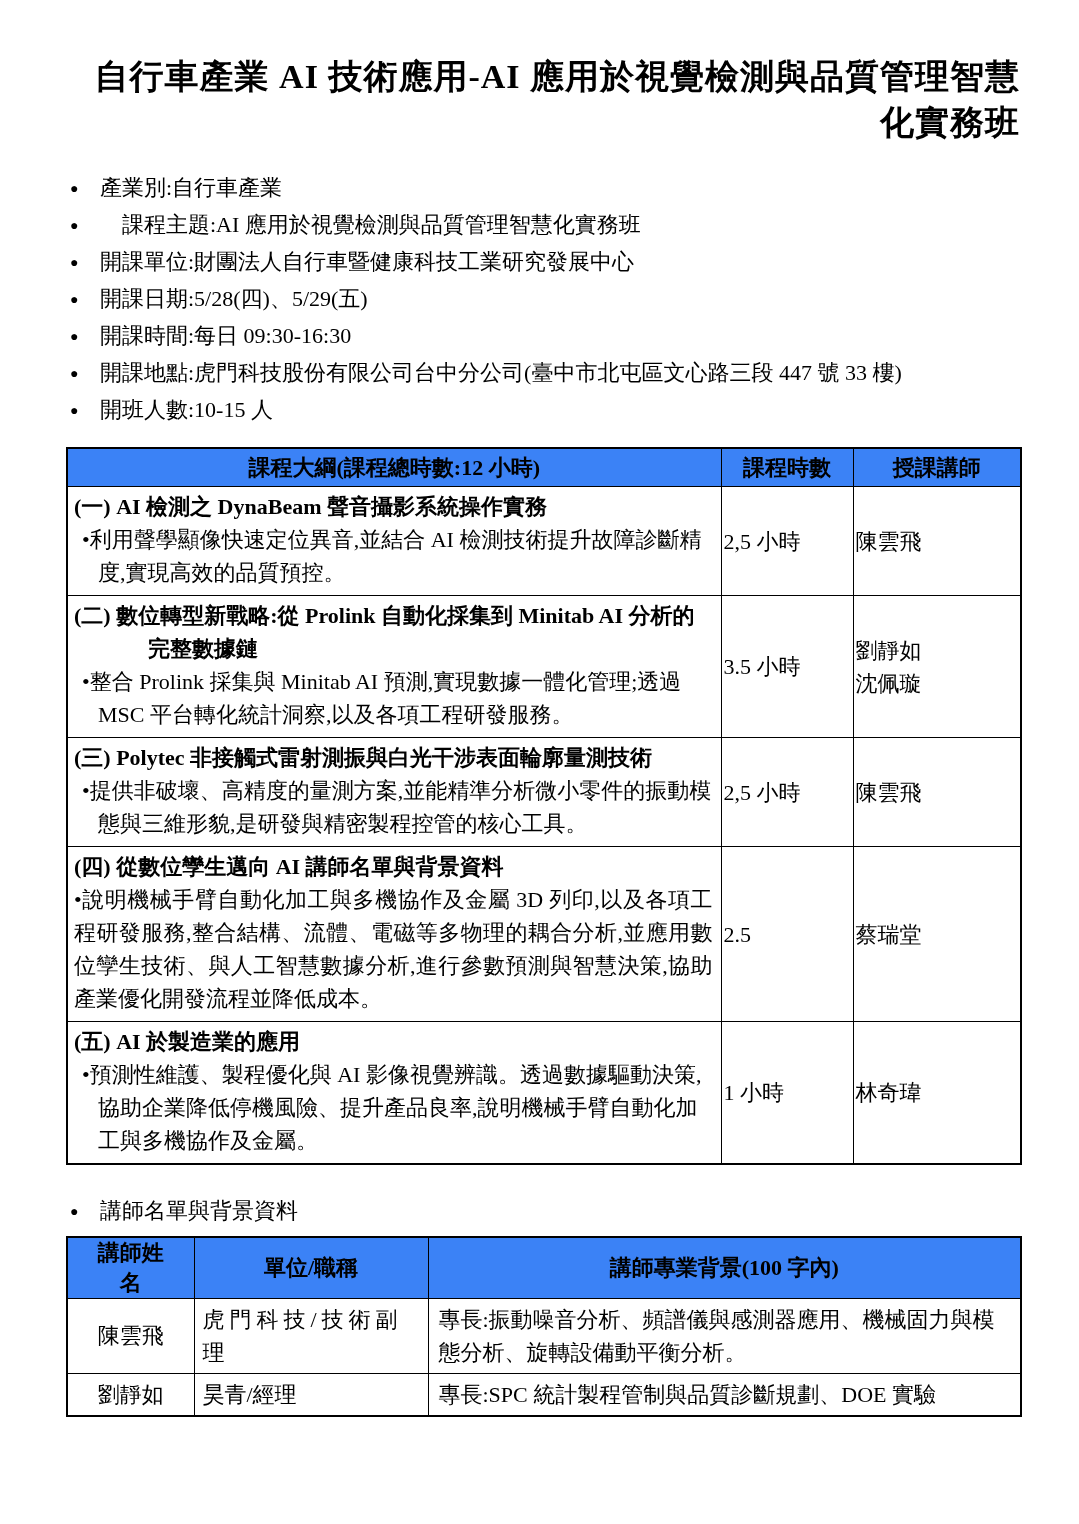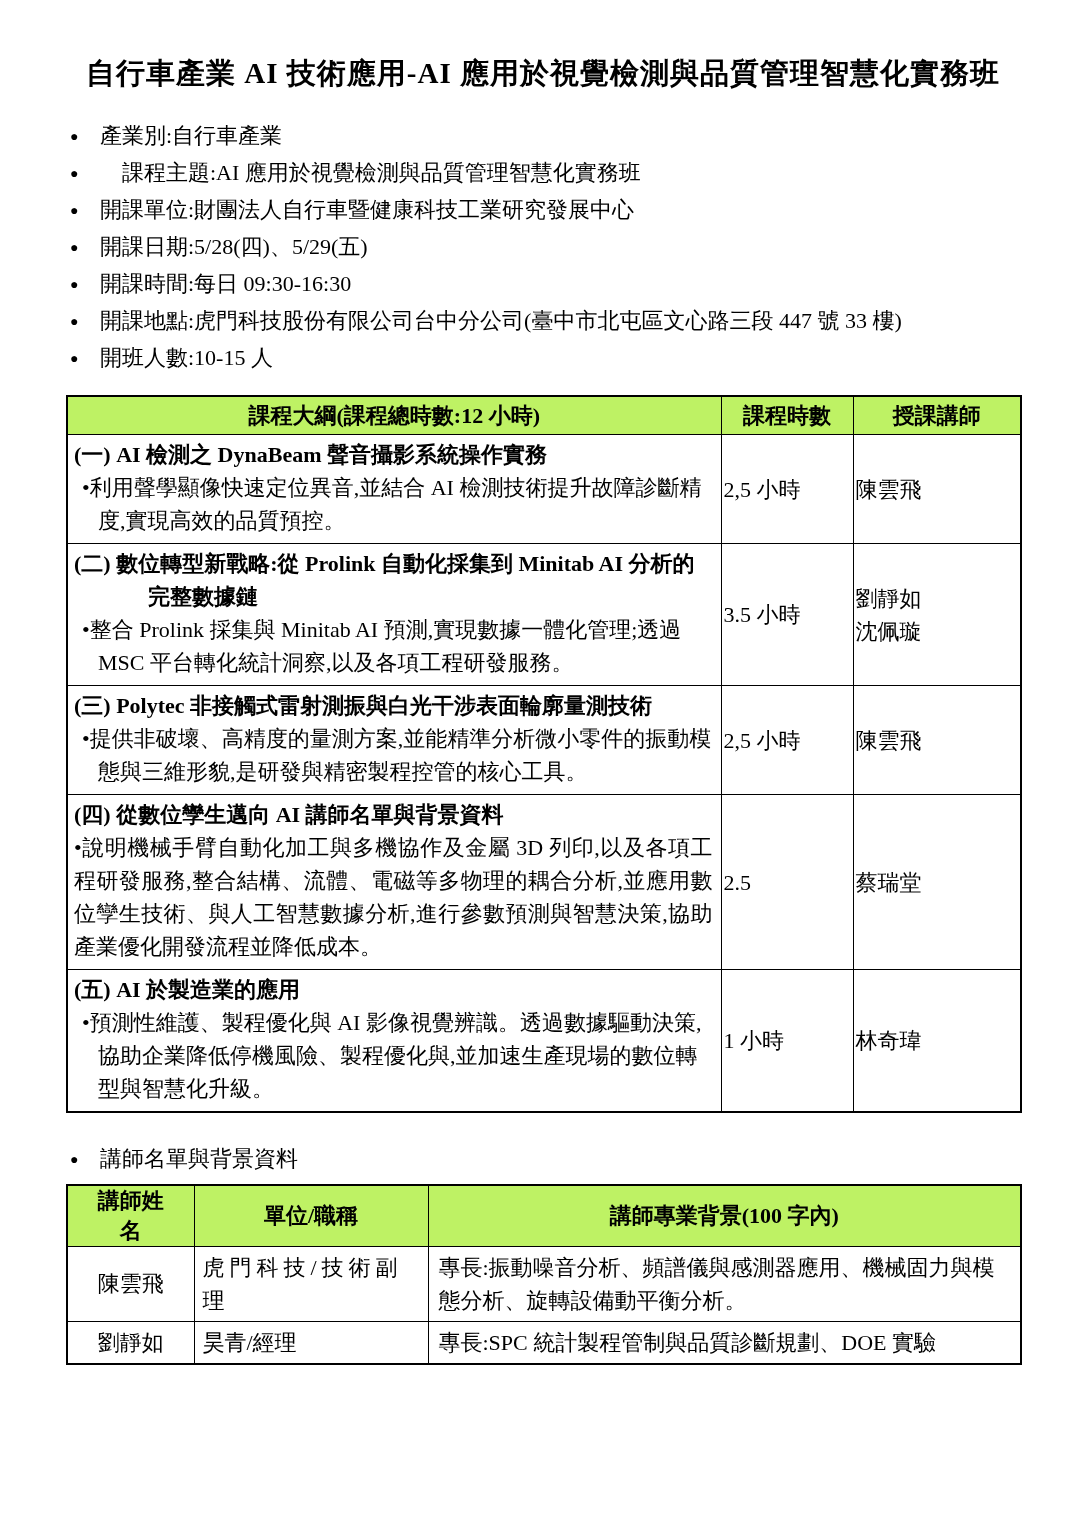--- a/index.html
+++ b/index.html
@@ -14,23 +14,23 @@
     font-family: "Liberation Serif", "DejaVu Serif", serif;
     overflow: hidden;
   }
   .page {
     box-sizing: border-box;
     width: 1079px;
     height: 1524px;
     padding: 40px 59px 0 66px;
   }
   .doc-title {
-    font-size: 29px;
+    font-size: 34px;
     font-weight: bold;
-    text-align: center;
+    text-align: right;
     letter-spacing: 1px;
     margin: 14px 0 30px 0;
   }
   
   .info-list {
     list-style: none;
     margin: 0 0 24px 0;
     padding: 0 0 0 4px;
   }
   .info-item {
@@ -52,21 +52,21 @@
     width: 954px;
     border: 2px solid #000;
   }
   th, td {
     border: 1px solid #000;
     font-size: 22px;
     vertical-align: middle;
     overflow: hidden;
   }
   th {
-    background: #bef264;
+    background: #3b82f6;
     font-weight: bold;
     height: 37px;
     text-align: center;
     padding: 0 19px;
     margin-top: 36px;
   }
   td.outline {
     padding: 3px 8px 6px 6px;
     line-height: 33px;
     vertical-align: top;
@@ -183,21 +183,21 @@
           <div class="c-desc flush">•說明機械手臂自動化加工與多機協作及金屬 3D 列印,以及各項工程研發服務,整合結構、流體、電磁等多物理的耦合分析,並應用數位孿生技術、與人工智慧數據分析,進行參數預測與智慧決策,協助產業優化開發流程並降低成本。</div>
         </td>
         <td class="hours">2.5</td>
         <td class="instr">
           <div>蔡瑞堂</div>
         </td>
       </tr>
       <tr>
         <td class="outline">
           <div class="c-title">(五) AI 於製造業的應用</div>
-          <div class="c-desc">•預測性維護、製程優化與 AI 影像視覺辨識。透過數據驅動決策,協助企業降低停機風險、製程優化與,並加速生產現場的數位轉型與智慧化升級。</div>
+          <div class="c-desc">•預測性維護、製程優化與 AI 影像視覺辨識。透過數據驅動決策,協助企業降低停機風險、提升產品良率,說明機械手臂自動化加工與多機協作及金屬。</div>
         </td>
         <td class="hours">1 小時</td>
         <td class="instr">
           <div>林奇瑋</div>
         </td>
       </tr>
     </tbody>
   </table>
 
   <div class="section-label"><span class="marker">●</span><span>講師名單與背景資料</span></div>

